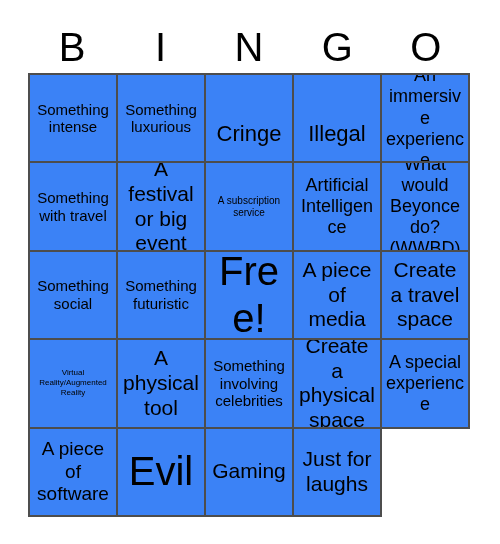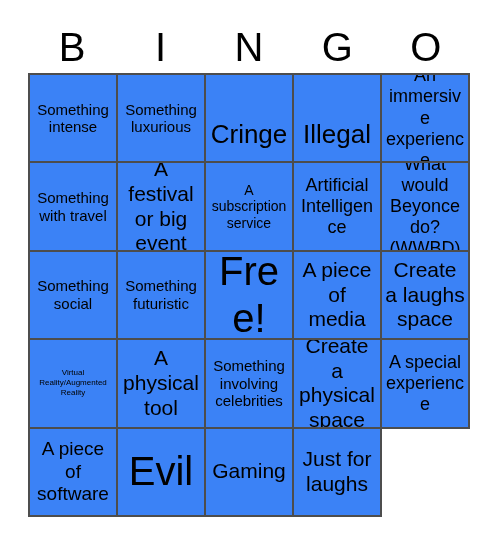--- a/index.html
+++ b/index.html
@@ -75,26 +75,26 @@
   .cell-text {
     display: block;
     width: 100%;
     line-height: 1.18;
     word-wrap: break-word;
     color: #000000;
   }
 
   
   .fs-xxs { font-size: 8px;  line-height: 1.25; text-align: center; }
-  .fs-xs  { font-size: 14px; }
+  .fs-xs  { font-size: 10px; }
   .fs-sm  { font-size: 18px; }
   .fs-md  { font-size: 15px; }
   .fs-lg  { font-size: 19px; }
   .fs-xl  { font-size: 21px; }
-  .fs-xxl { font-size: 26px; margin-top: 32px; }
+  .fs-xxl { font-size: 22px; margin-top: 32px; }
   .fs-huge{ font-size: 40px; }
 </style>
 </head>
 <body>
 
 <div class="card">
 
   <div class="header-row">
     <div class="header-cell">B</div>
     <div class="header-cell">I</div>
@@ -143,21 +143,21 @@
     <div class="cell">
         <span class="cell-text fs-md">Something futuristic</span>
       </div>
     <div class="cell">
         <span class="cell-text fs-huge">Free!</span>
       </div>
     <div class="cell">
         <span class="cell-text fs-xl">A piece of media</span>
       </div>
     <div class="cell">
-        <span class="cell-text fs-xl">Create a laughs space</span>
+        <span class="cell-text fs-xl">Create a travel space</span>
       </div>
 
     <div class="cell">
         <span class="cell-text fs-xxs">Virtual Reality/Augmented Reality</span>
       </div>
     <div class="cell">
         <span class="cell-text fs-xl">A physical tool</span>
       </div>
     <div class="cell">
         <span class="cell-text fs-md">Something involving celebrities</span>

